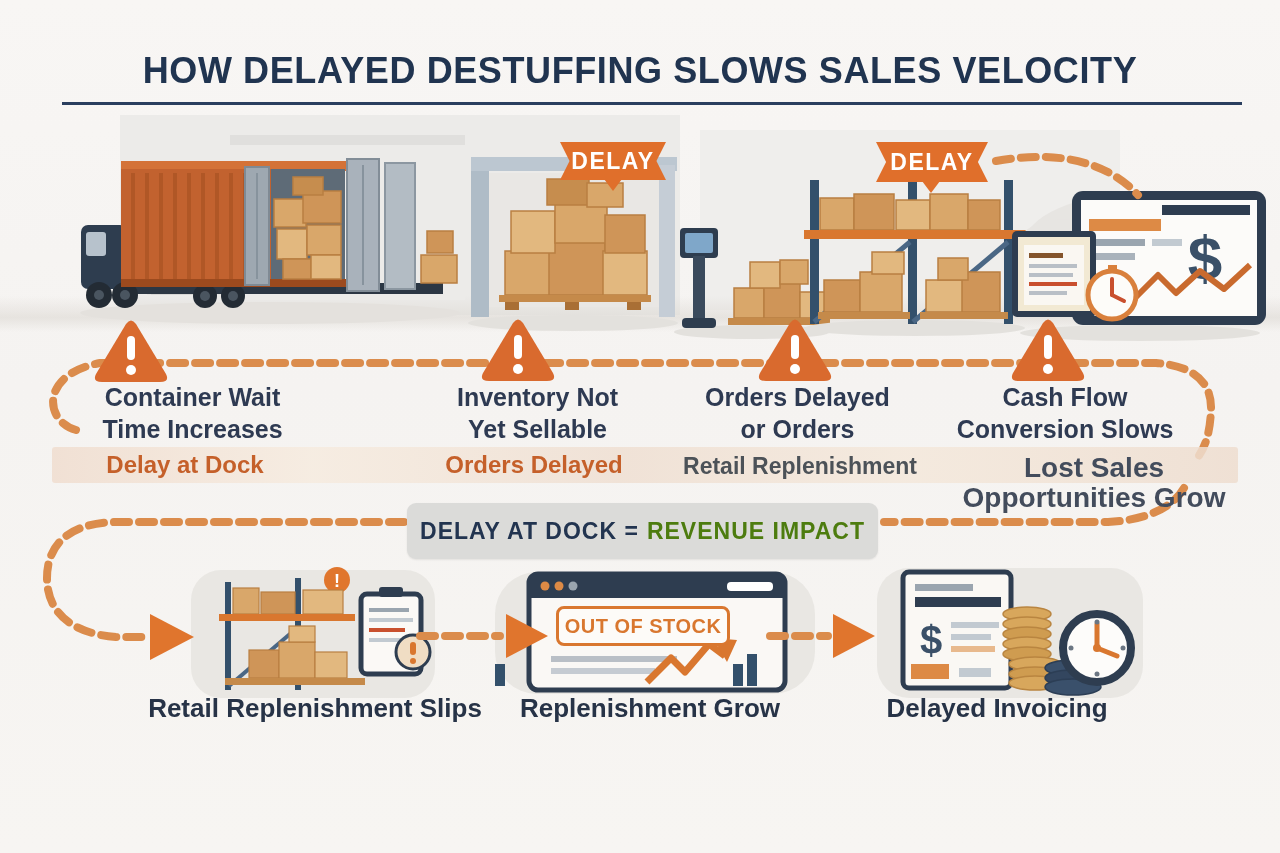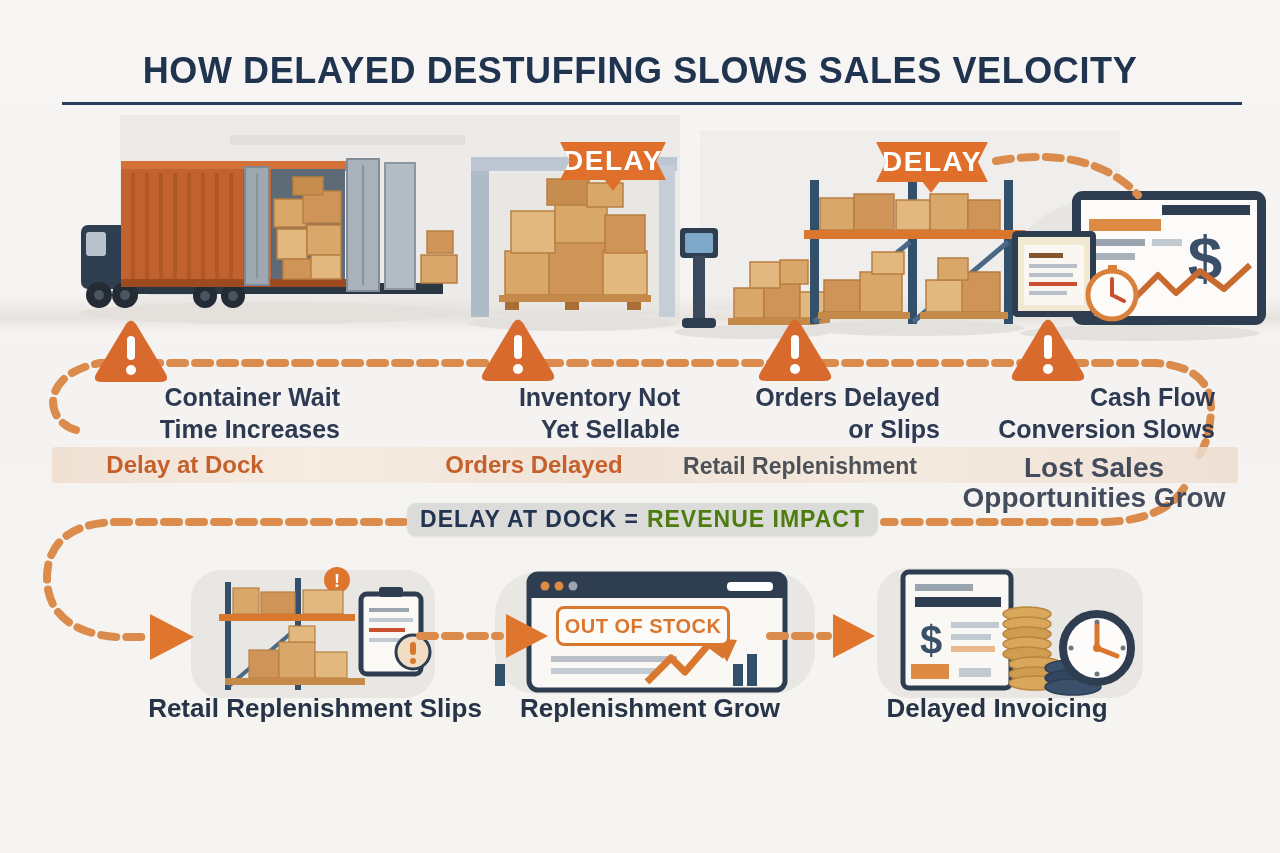--- a/index.html
+++ b/index.html
@@ -15,42 +15,42 @@
     font-size:36px;font-weight:800;letter-spacing:.6px;
     color:#203450;z-index:4;
   }
   .title-rule{left:62px;top:102px;width:1180px;height:3px;background:#2a3e5e;z-index:4;}
   
   .bg-block{background:#ecebe9;z-index:0;}
   .floor-band{left:0;top:296px;width:1280px;height:36px;
     background:linear-gradient(180deg,rgba(224,221,216,.0),rgba(218,214,208,.55) 60%,rgba(230,227,222,.0));z-index:0;}
   
   .delay-badge{
-    background:#e06f2b;color:#fff;font-weight:800;font-size:28px;letter-spacing:1.5px;
+    background:#e06f2b;color:#fff;font-weight:800;font-size:23px;letter-spacing:1.5px;
     display:flex;align-items:center;justify-content:center;z-index:5;
     clip-path:polygon(0 0,100% 0,91% 50%,100% 100%,0 100%,9% 50%);
   }
   .delay-pointer{width:0;height:0;border-left:9px solid transparent;border-right:9px solid transparent;
     border-top:12px solid #e06f2b;z-index:5;}
   
   .warn-label{
-    text-align:right;font-size:25px;font-weight:700;line-height:32px;color:#2e3a52;z-index:4;
+    text-align:center;font-size:25px;font-weight:700;line-height:32px;color:#2e3a52;z-index:4;
   }
   .sub-band{
     left:52px;top:447px;width:1186px;height:36px;z-index:3;
     background:linear-gradient(90deg,#f0ddcf 0%,#f6ebdf 22%,#efdfd2 48%,#f4e8db 72%,#eeddcf 100%);
     opacity:.85;border-radius:3px;
   }
   .sub-label{text-align:center;font-weight:700;z-index:4;line-height:30px;}
   .sub-orange{color:#c5602a;font-size:24px;}
   .sub-dark{color:#4c5258;font-size:23px;}
   .sub-dark-sm{color:#434c5c;font-size:28px;}
   
   .eq-banner{
-    left:407px;top:503px;width:471px;height:33px;background:#dbdbd9;border-radius:9px;
+    left:407px;top:503px;width:471px;height:56px;background:#dbdbd9;border-radius:9px;
     display:flex;align-items:center;justify-content:center;z-index:4;
     box-shadow:0 1px 2px rgba(0,0,0,.08);
   }
   .eq-left{font-size:23px;font-weight:600;letter-spacing:1px;color:#223450;}
   .eq-bold{font-size:23px;font-weight:800;letter-spacing:1px;color:#4d7c0f;margin-left:8px;}
   
   .bottom-label{text-align:center;font-size:26px;font-weight:600;color:#273347;line-height:33px;z-index:4;}
   
   .oos-badge{
     left:556px;top:606px;width:168px;height:34px;border:3px solid #d9772f;border-radius:8px;
@@ -285,21 +285,21 @@
   <div class="abs warn-label" style="left:45px;top:381px;width:295px;">
     <div>Container Wait</div>
     <div>Time Increases</div>
   </div>
   <div class="abs warn-label" style="left:395px;top:381px;width:285px;">
     <div>Inventory Not</div>
     <div>Yet Sellable</div>
   </div>
   <div class="abs warn-label" style="left:655px;top:381px;width:285px;">
     <div>Orders Delayed</div>
-    <div>or Slips</div>
+    <div>or Orders</div>
   </div>
   <div class="abs warn-label" style="left:915px;top:381px;width:300px;">
     <div>Cash Flow</div>
     <div>Conversion Slows</div>
   </div>
 
   <div class="abs sub-band"></div>
   <div class="abs sub-label sub-orange" style="left:60px;top:450px;width:250px;">Delay at Dock</div>
   <div class="abs sub-label sub-orange" style="left:408px;top:450px;width:252px;">Orders Delayed</div>
   <div class="abs sub-label sub-dark" style="left:664px;top:451px;width:272px;">Retail Replenishment</div>

